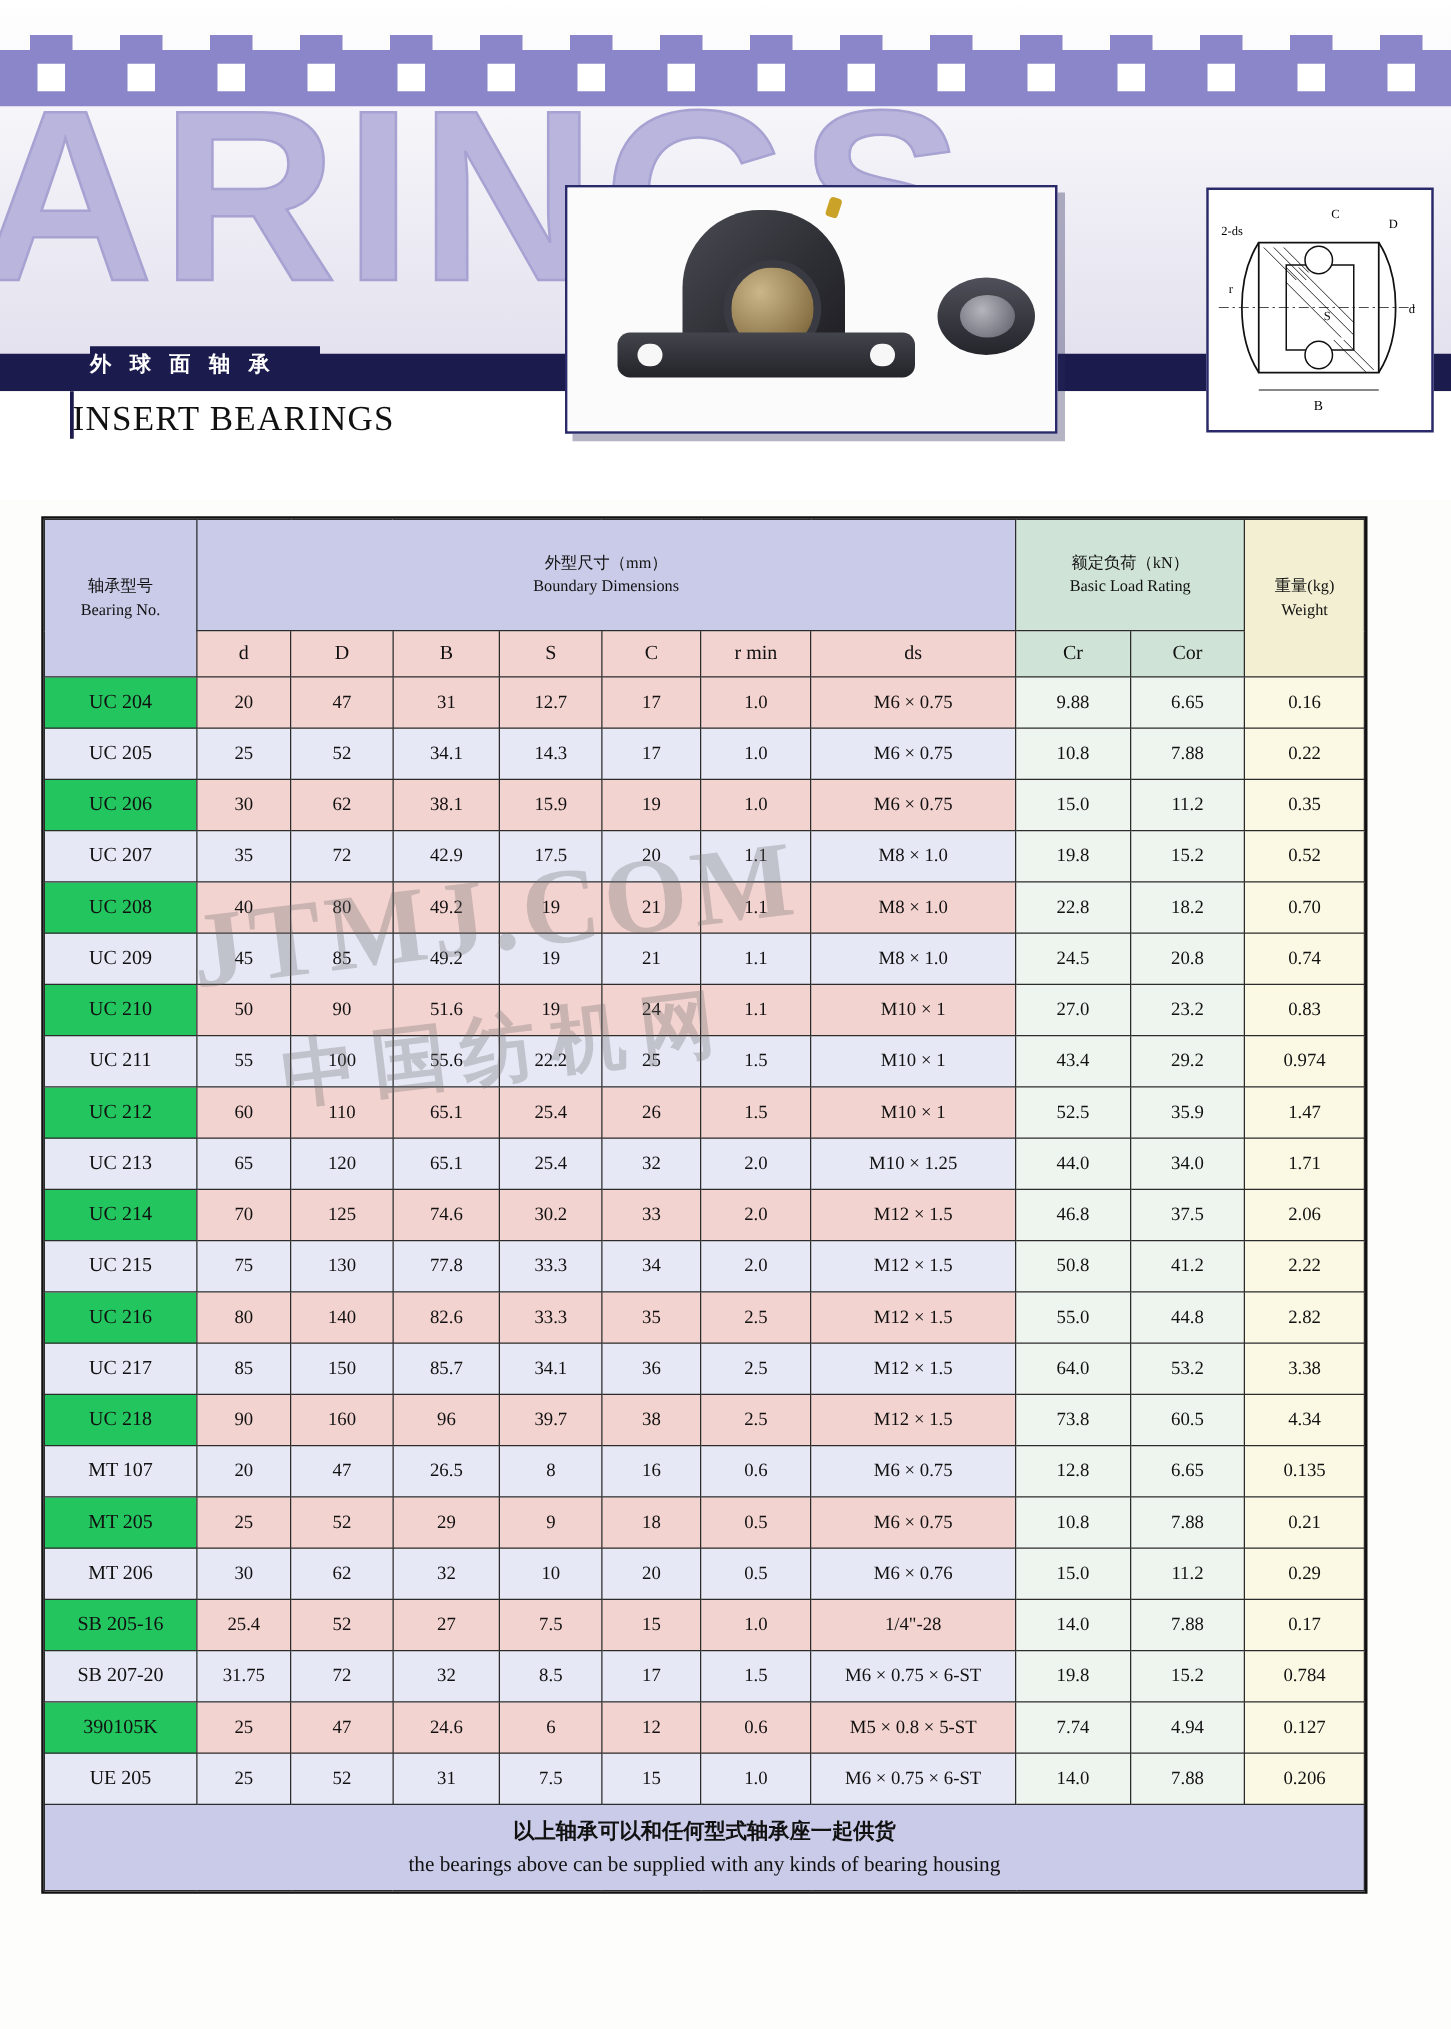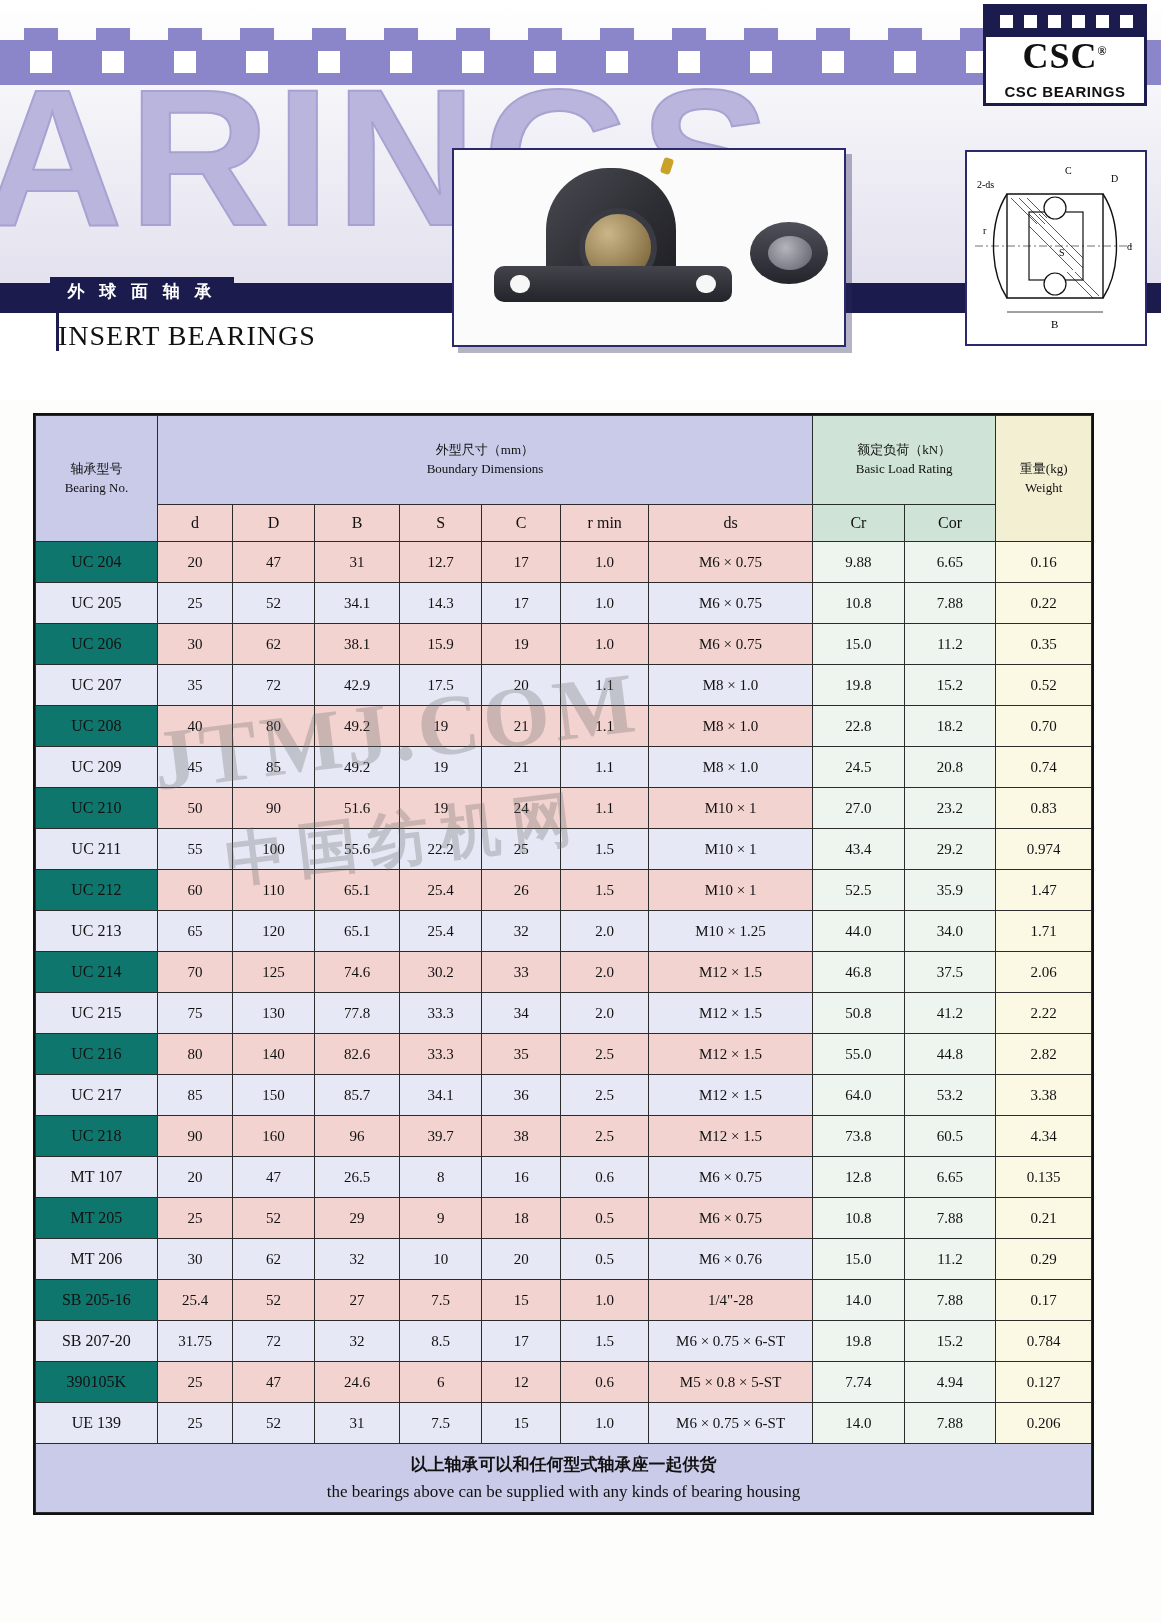--- a/index.html
+++ b/index.html
@@ -119,24 +119,24 @@
   }
 
   
   .techbox{
     position:absolute;right:14px;top:150px;width:178px;height:192px;
     background:#ffffff;border:2px solid #2a2a6a;
   }
 
   
   .title-cn{
-    position:absolute;left:50px;top:277px;width:184px;height:30px;
+    position:absolute;left:72px;top:277px;width:184px;height:30px;
     background:#1b1b4d;color:#ffffff;
     font-family:"Liberation Sans", sans-serif;font-size:17px;font-weight:bold;
-    letter-spacing:5px;text-align:center;line-height:30px;
+    letter-spacing:5px;text-align:left;line-height:30px;
   }
   .title-en{
     position:absolute;left:58px;top:320px;
     font-family:"Liberation Serif", serif;font-size:28px;color:#111;letter-spacing:1px;
   }
   .title-rule{
     position:absolute;left:56px;top:313px;width:3px;height:38px;background:#1b1b4d;
   }
 
   
@@ -153,21 +153,21 @@
     font-weight:normal;color:#111;
   }
   .hdr-main{background:#c9cbe8;height:86px;font-size:13px;line-height:1.45;}
   .hdr-sub{background:#f3d3d0;height:34px;font-size:16px;}
   .hdr-load{background:#cfe3d6;}
   .hdr-weight{background:#f3efd2;}
   .col-bearing{background:#f3d3d0;height:38px;font-size:16px;}
   .col-dim{background:#f3d3d0;height:38px;}
   .col-load{background:#eef4ee;}
   .col-weight{background:#fbf8e4;}
-  tr.r-odd .col-bearing{background:#0f766e;}
+  tr.r-odd .col-bearing{background:#22c55e;}
   tr.r-odd .col-dim{background:#f3d3d0;}
   tr.r-even .col-bearing{background:#e6e8f5;}
   tr.r-even .col-dim{background:#e6e8f5;}
   .footer-cell{
     background:#c9cbe8;height:66px;font-size:17px;line-height:1.6;
   }
   .footer-cn{font-family:"Liberation Sans", sans-serif;font-weight:bold;}
 
   
   .watermark{
@@ -219,34 +219,20 @@
       <div class="strip-top-notch" style="left: 960px;"></div>
       <div class="hole" style="left: 1038px;"></div>
       <div class="strip-top-notch" style="left: 1032px;"></div>
       <div class="hole" style="left: 1110px;"></div>
       <div class="strip-top-notch" style="left: 1104px;"></div>
     </div>
 
   <div class="header-bottom"></div>
   <div class="header-white"></div>
 
-  <div class="logo-box">
-    <div class="logo-top" id="logotop">
-        <div class="sq" style="left: 14px;"></div>
-        <div class="sq" style="left: 38px;"></div>
-        <div class="sq" style="left: 62px;"></div>
-        <div class="sq" style="left: 86px;"></div>
-        <div class="sq" style="left: 110px;"></div>
-        <div class="sq" style="left: 134px;"></div>
-      </div>
-    <div class="logo-csc">
-      <span>CSC</span><span class="logo-reg">®</span>
-    </div>
-    <div class="logo-name">CSC BEARINGS</div>
-  </div>
 
   <div class="photo">
     <div class="photo-inner">
       <div class="pb-body"></div>
       <div class="pb-bore"></div>
       <div class="pb-nipple"></div>
       <div class="pb-base"></div>
       <div class="ring-part">
         <div class="ring-outer"></div>
         <div class="ring-inner"></div>
@@ -598,21 +584,21 @@
           <td class="col-dim">24.6</td>
           <td class="col-dim">6</td>
           <td class="col-dim">12</td>
           <td class="col-dim">0.6</td>
           <td class="col-dim">M5 × 0.8 × 5-ST</td>
           <td class="col-load">7.74</td>
           <td class="col-load">4.94</td>
           <td class="col-weight">0.127</td>
         </tr>
         <tr class="r-even">
-          <td class="col-bearing">UE 139</td>
+          <td class="col-bearing">UE 205</td>
           <td class="col-dim">25</td>
           <td class="col-dim">52</td>
           <td class="col-dim">31</td>
           <td class="col-dim">7.5</td>
           <td class="col-dim">15</td>
           <td class="col-dim">1.0</td>
           <td class="col-dim">M6 × 0.75 × 6-ST</td>
           <td class="col-load">14.0</td>
           <td class="col-load">7.88</td>
           <td class="col-weight">0.206</td>

